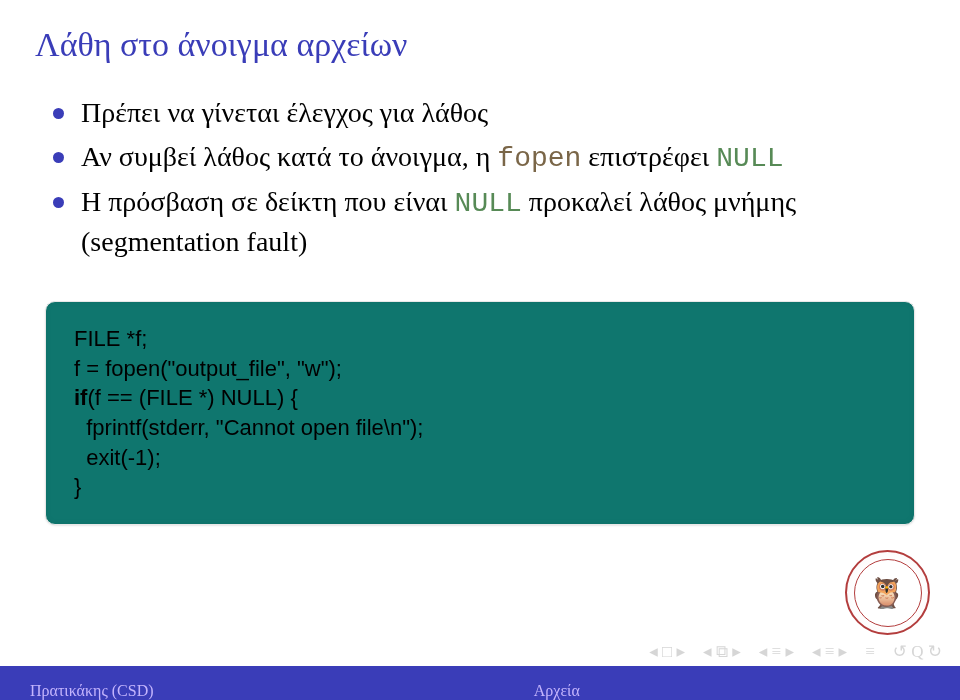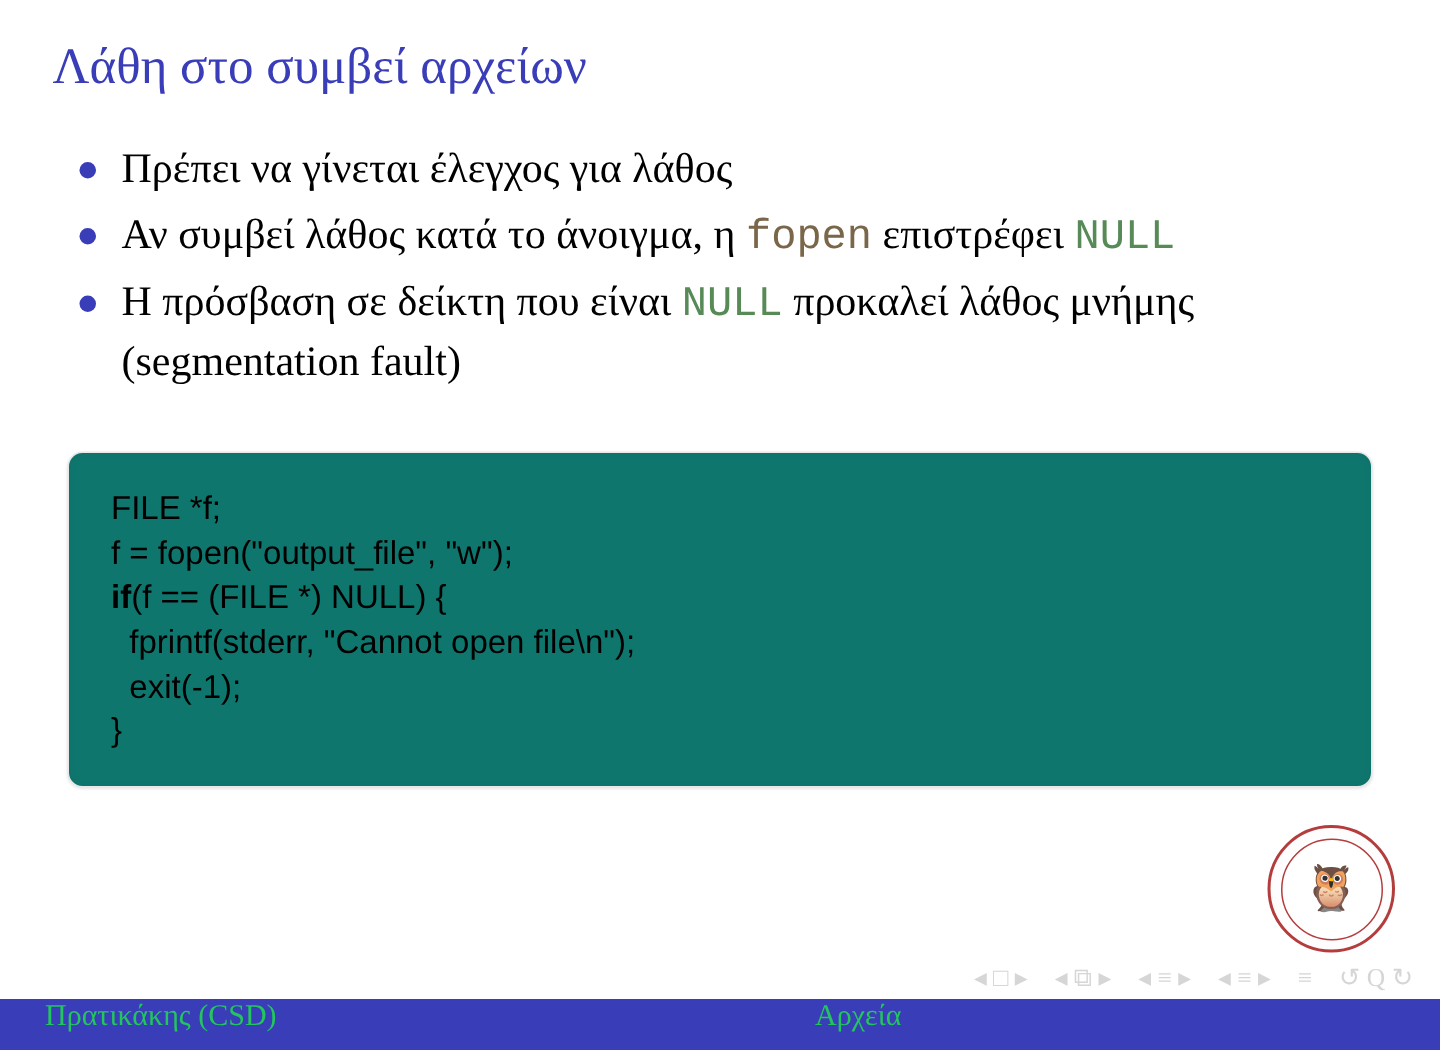--- a/index.html
+++ b/index.html
@@ -63,24 +63,24 @@
   }
   .code-box .line { white-space: pre; }
   .bold { font-weight: bold; }
   .footer {
     position: absolute;
     left: 0;
     right: 0;
     bottom: 0;
     height: 34px;
     background: #3a3db8;
-    color: #22c55e;
+    color: #c4b5fd;
     display: flex;
-    align-items: flex-start;
-    font-size: 20px;
+    align-items: flex-end;
+    font-size: 16px;
   }
   .footer .left { flex: 0 0 auto; padding-left: 30px; }
   .footer .center { flex: 1 1 auto; text-align: center; }
   .footer .right { flex: 0 0 auto; padding-right: 30px; }
   .nav-icons {
     position: absolute;
     right: 18px;
     bottom: 38px;
     display: flex;
     gap: 18px;
@@ -118,21 +118,21 @@
   .logo-owl {
     font-size: 30px;
     color: #b33d3d;
     line-height: 1;
   }
 </style>
 </head>
 <body>
 
 <div class="slide">
-  <h1 class="title">Λάθη στο συμβεί αρχείων</h1>
+  <h1 class="title">Λάθη στο άνοιγμα αρχείων</h1>
 
   <ul class="bullets">
     <li>
       <span>Πρέπει να γίνεται έλεγχος για λάθος</span>
     </li>
     <li>
       <span>Αν συμβεί λάθος κατά το άνοιγμα, η </span><span class="kw-code">fopen</span><span> επιστρέφει </span><span class="kw-null1">NULL</span>
     </li>
     <li>
       <span>Η πρόσβαση σε δείκτη που είναι </span><span class="kw-null2">NULL</span><span> προκαλεί λάθος μνήμης (segmentation fault)</span>

